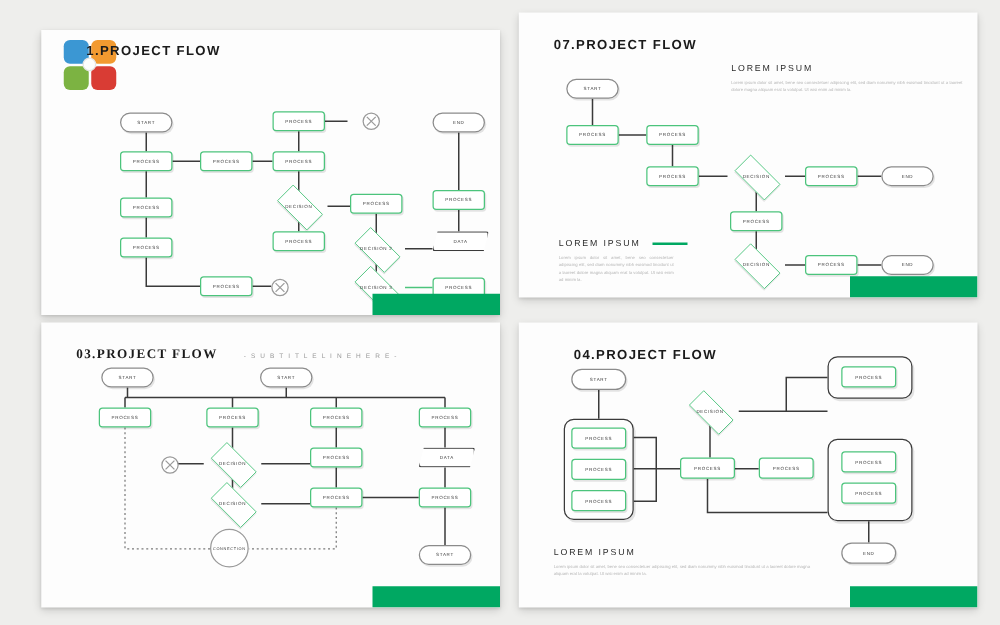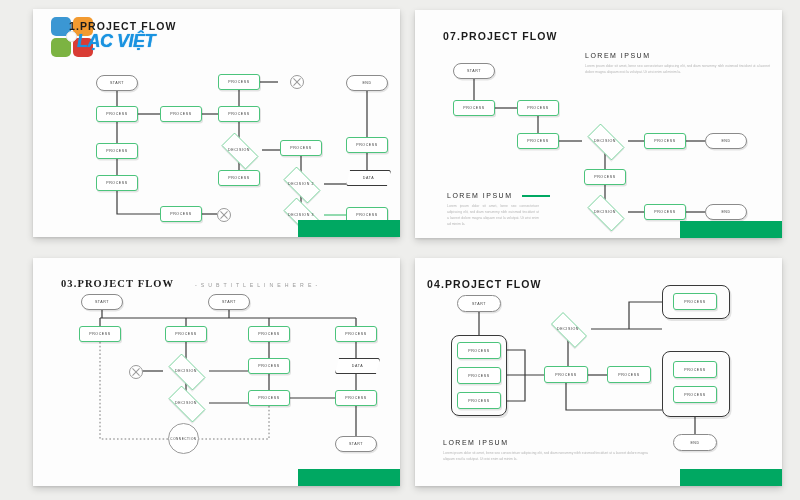--- a/index.html
+++ b/index.html
@@ -9,21 +9,21 @@
     font-family:"Liberation Sans", sans-serif;
   }
   .deck{position:relative;width:800px;height:500px;}
 
   .slide{
     position:absolute;
     background:#fdfdfd;
     box-shadow:0 3px 7px rgba(0,0,0,.16), 0 1px 2px rgba(0,0,0,.10);
     overflow:hidden;
   }
-  #slide1{left:33px;top:9px;width:367px;height:228px;}
+  #slide1{left:33px;top:24px;width:367px;height:228px;}
   #slide2{left:415px;top:10px;width:367px;height:228px;}
   #slide3{left:33px;top:258px;width:367px;height:228px;}
   #slide4{left:415px;top:258px;width:367px;height:228px;}
 
   .green-bar{
     position:absolute;right:0;bottom:0;
     width:102px;height:17px;background:#00a862;
   }
 
   .slide-title{
@@ -220,21 +220,20 @@
       </div>
 
     <div class="logo">
       <span class="sq blue"></span>
       <span class="sq orange"></span>
       <span class="sq green"></span>
       <span class="sq red"></span>
       <span class="dot"></span>
     </div>
     <div class="slide-title" style="left:36px;top:11px;font-size:10.5px;">1.PROJECT FLOW</div>
-    <div class="logo-word" style="left:44px;top:22px;z-index:5;">LẠC VIỆT</div>
 
     <div class="green-bar"></div>
   </div>
 
   <div class="slide" id="slide2">
     <div class="canvas">
       <svg width="367" height="228">
         <g stroke="#3a3a3a" stroke-width="1.2" fill="none">
           <path d="M59,69 L59,90"></path>
           <path d="M80,98 L102,98"></path>
@@ -429,21 +428,21 @@
           <span>PROCESS</span>
         </div>
         <div class="node proc" style="left: 258px; top: 128px; width: 44px; height: 17px;">
           <span>PROCESS</span>
         </div>
         <div class="node term" style="left: 258px; top: 176px; width: 44px; height: 17px;">
           <span>END</span>
         </div>
       </div>
 
-    <div class="slide-title" style="left:12px;top:20px;font-size:10.5px;text-align:center;">04.PROJECT FLOW</div>
+    <div class="slide-title" style="left:44px;top:20px;font-size:10.5px;text-align:center;">04.PROJECT FLOW</div>
 
     <div class="txt-head" style="left:28px;top:181px;">
       <span>LOREM IPSUM</span>
     </div>
     <div class="txt-body" style="left:28px;top:193px;width:205px;">Lorem ipsum dolor sit amet, bene seo consectetuer adipiscing elit, sed diam nonummy nibh euismod tincidunt ut a laoreet dolore magna aliquam erat la volutpat. Ut wisi enim ad minim la.</div>
 
     <div class="green-bar"></div>
   </div>
 
 </div>

